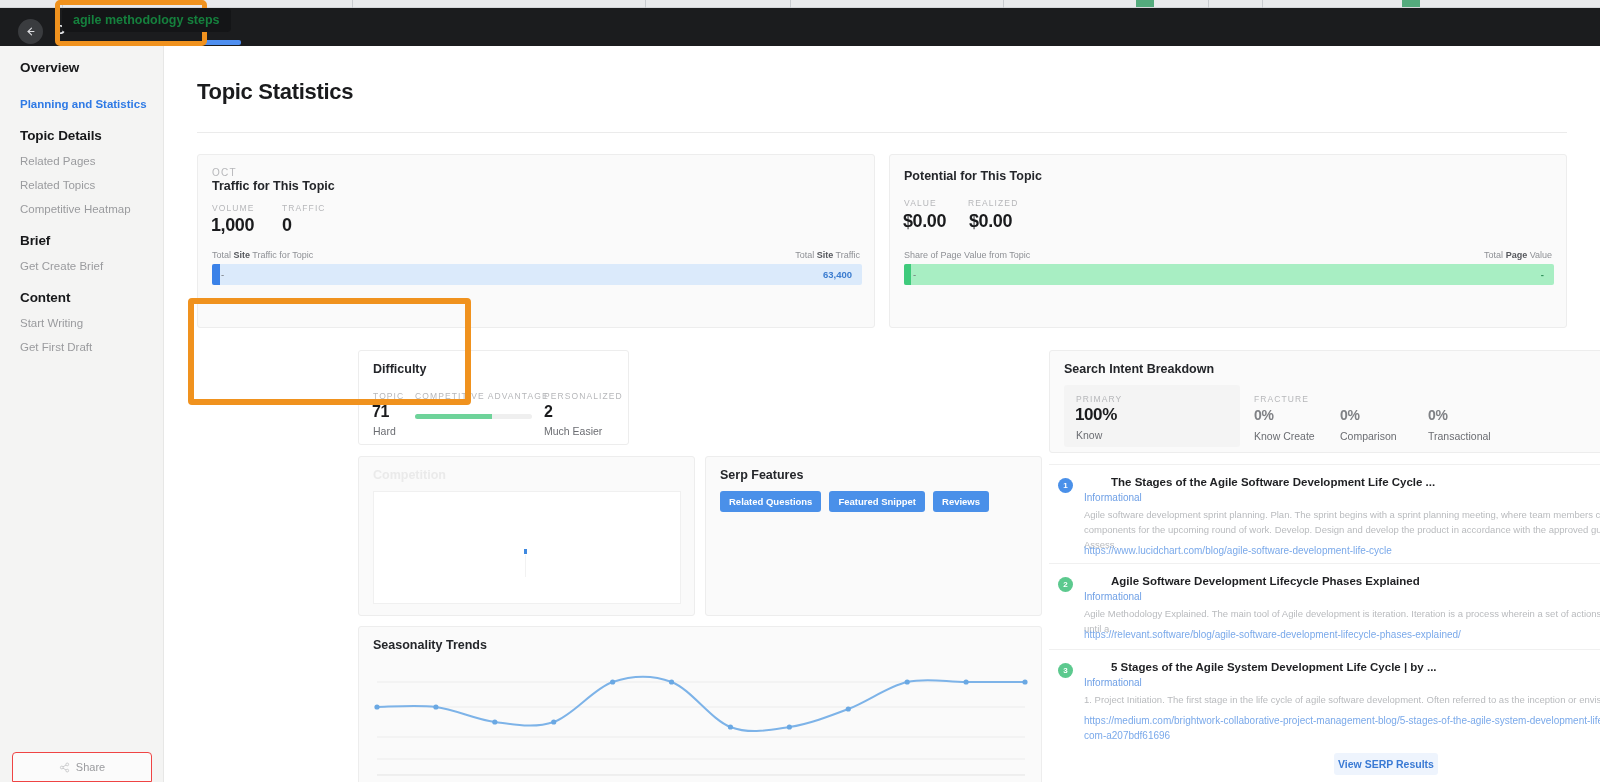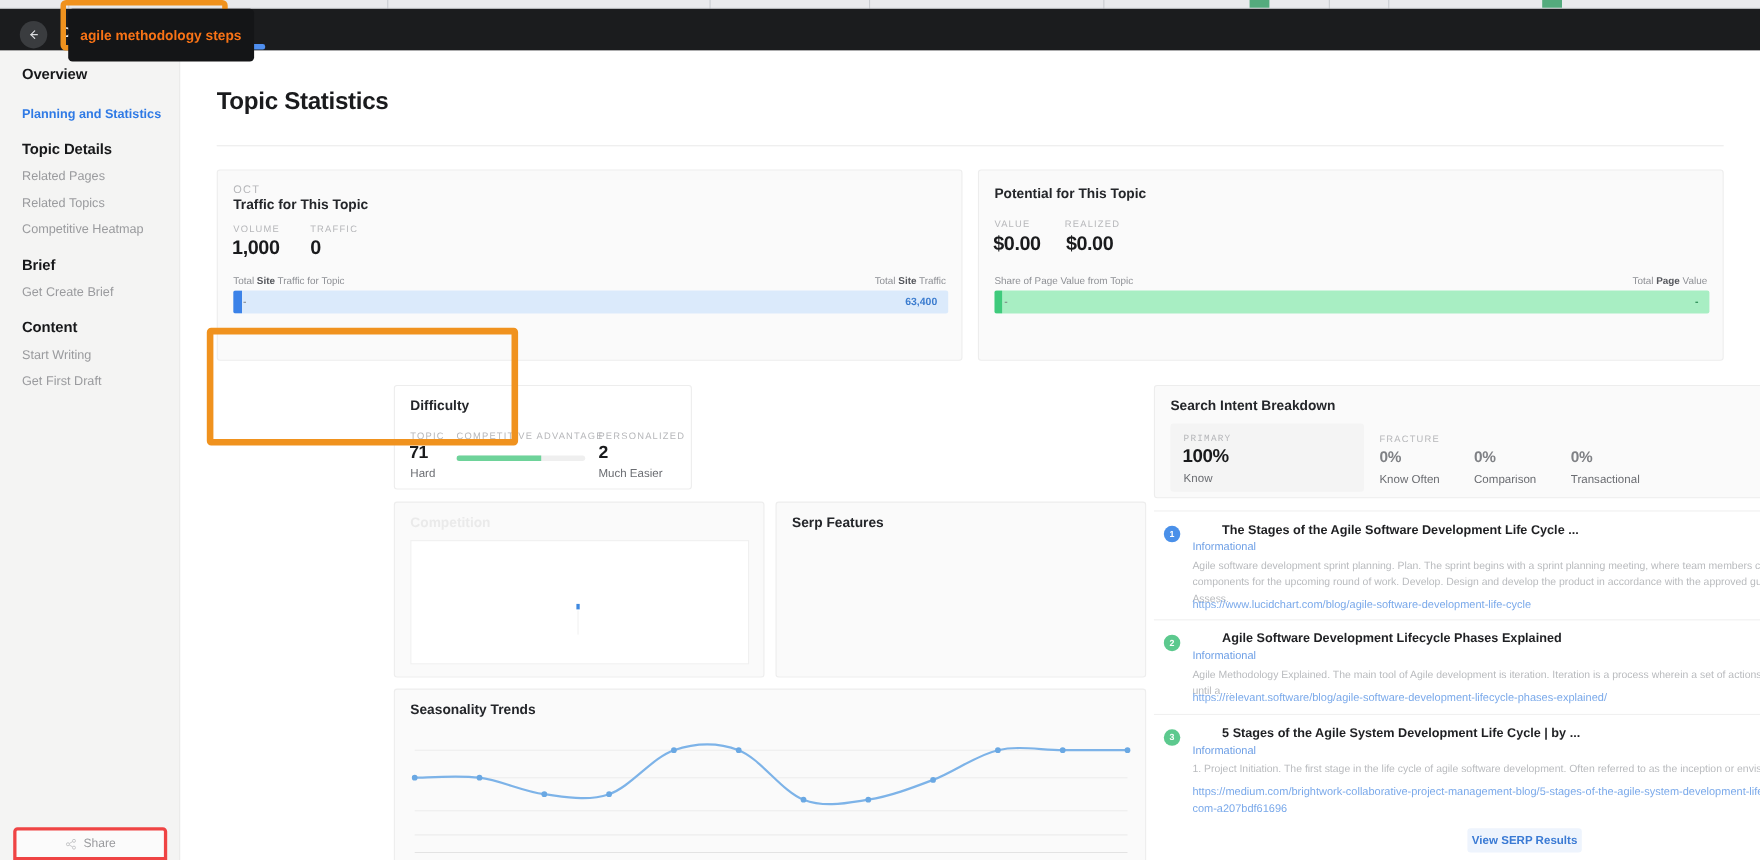--- a/index.html
+++ b/index.html
@@ -42,23 +42,23 @@
   }
 
   
   .hl-tooltip {
     position:absolute; left:55px; top:0px; width:152px; height:46px;
     border:5px solid #f0921e; border-radius:5px; background:transparent;
     z-index:40;
   }
   .tooltip-box {
     position:absolute; left:62px; top:8px;
-    background:#141517; color:#f97316;
+    background:#141517; color:#15803d;
     font-size:12.5px; font-weight:bold;
-    padding:17px 11px; border-radius:4px;
+    padding:5px 11px; border-radius:4px;
     white-space:nowrap; z-index:41;
   }
 
   
   .hl-difficulty {
     position:absolute; left:188px; top:298px; width:283px; height:107px;
     border:6px solid #f0921e; border-radius:4px; z-index:30;
     pointer-events:none;
   }
 
@@ -76,21 +76,21 @@
   .sb-section.topicdetails { margin-top:18px; }
   .sb-section.brief { margin-top:18px; }
   .sb-section.content { margin-top:18px; }
   .sb-item {
     padding:0 0 0 20px; margin-top:12px;
     font-size:11.5px; color:#9a9b9e; cursor:pointer;
   }
   .sb-item.active { color:#2f7ae5; font-weight:bold; margin-top:23px; }
   .share-btn {
     position:absolute; left:12px; bottom:0px; width:140px; height:30px;
-    background:#fbfbfb; border:3px solid #ef4444; border-radius:4px 4px 0 0;
+    background:#fbfbfb; border:1px solid #ef4444; border-radius:4px 4px 0 0;
     display:flex; align-items:center; justify-content:center; gap:6px;
     font-size:11px; color:#9a9b9e; cursor:pointer;
   }
   .share-btn svg { opacity:.55; }
 
   
   .main {
     position:absolute; left:164px; top:46px; width:1436px; height:736px;
     background:#ffffff; overflow:hidden;
   }
@@ -194,21 +194,21 @@
   #seasonality-card .card-title { position:absolute; left:14px; top:11px; }
   .chart-wrap { position:absolute; left:10px; top:30px; width:664px; height:138px; }
 
   
   #intent-card { left:885px; top:304px; width:678px; height:103px; }
   #intent-card .card-title { position:absolute; left:14px; top:11px; }
   .intent-primary {
     position:absolute; left:14px; top:34px; width:176px; height:62px;
     background:#f4f4f4; border-radius:3px;
   }
-  .ip-l { position:absolute; left:12px; top:9px;font-family:Liberation Mono, monospace; }
+  .ip-l { position:absolute; left:12px; top:9px; }
   .ip-v { position:absolute; left:11px; top:20px; font-size:17px; }
   .ip-s { position:absolute; left:12px; top:44px; }
   .fr-l { position:absolute; left:204px; top:43px; }
   .fr-col { position:absolute; top:56px; }
   .fr-v { font-size:14px; font-weight:bold; color:#7f8185; letter-spacing:-.3px; }
   .fr-s { font-size:10.5px; color:#6b6d72; margin-top:7px; }
 
   
   #serp-list { position:absolute; left:885px; top:418px; width:678px; height:318px; background:transparent; }
   .serp-item { position:absolute; left:0; width:678px; }
@@ -359,20 +359,25 @@
     <div class="card" id="competition-card">
       <div class="card-title">Competition</div>
       <div class="comp-plot">
         <div class="comp-dot"></div>
         <div class="comp-tick"></div>
       </div>
     </div>
 
     <div class="card" id="serp-features-card">
       <div class="card-title">Serp Features</div>
+      <div class="tag-row">
+        <div class="tag">Related Questions</div>
+        <div class="tag">Featured Snippet</div>
+        <div class="tag">Reviews</div>
+      </div>
     </div>
 
     <div class="card" id="seasonality-card">
       <div class="card-title">Seasonality Trends</div>
       <div class="chart-wrap">
         <svg id="season-svg" width="664" height="138" viewBox="0 0 664 138">
             <line x1="8" x2="656" y1="25" y2="25" stroke="#ececec" stroke-width="1"></line>
             <line x1="8" x2="656" y1="50" y2="50" stroke="#ececec" stroke-width="1"></line>
             <line x1="8" x2="656" y1="80" y2="80" stroke="#ececec" stroke-width="1"></line>
             <line x1="8" x2="656" y1="102" y2="102" stroke="#ececec" stroke-width="1"></line>
@@ -408,21 +413,21 @@
     <div class="card" id="intent-card">
       <div class="card-title">Search Intent Breakdown</div>
       <div class="intent-primary">
         <div class="metric-label ip-l">PRIMARY</div>
         <div class="metric-value ip-v">100%</div>
         <div class="metric-sub ip-s">Know</div>
       </div>
       <div class="metric-label fr-l">FRACTURE</div>
       <div class="fr-col" style="left:204px;">
         <div class="fr-v">0%</div>
-        <div class="fr-s">Know Often</div>
+        <div class="fr-s">Know Create</div>
       </div>
       <div class="fr-col" style="left:290px;">
         <div class="fr-v">0%</div>
         <div class="fr-s">Comparison</div>
       </div>
       <div class="fr-col" style="left:378px;">
         <div class="fr-v">0%</div>
         <div class="fr-s">Transactional</div>
       </div>
     </div>

